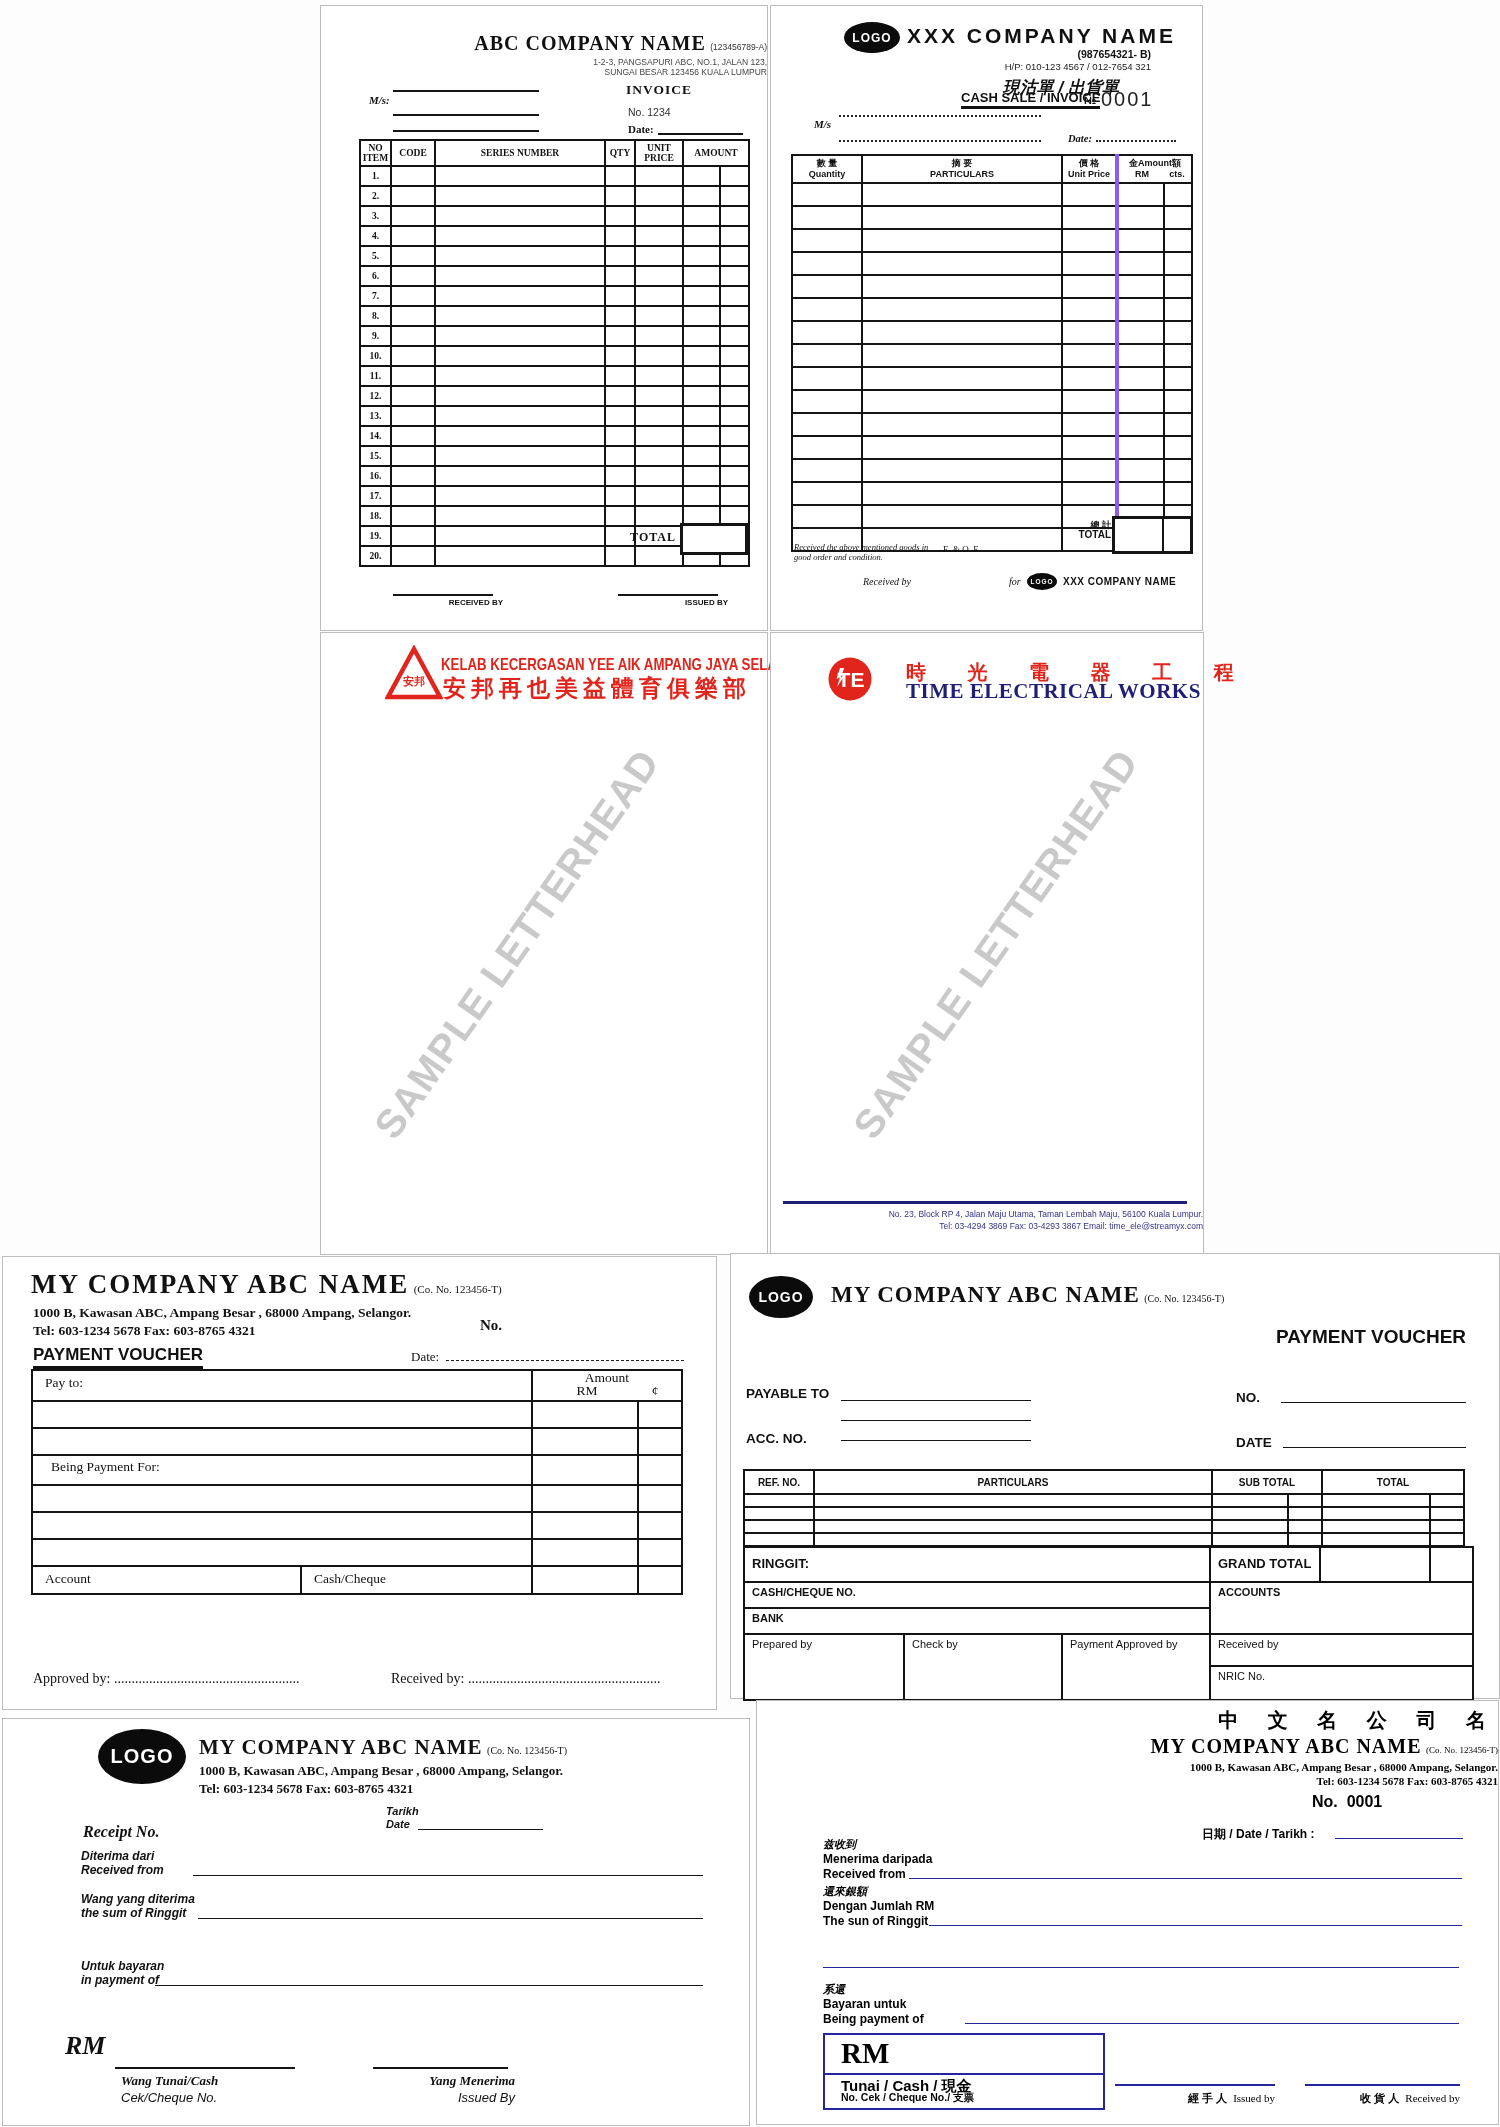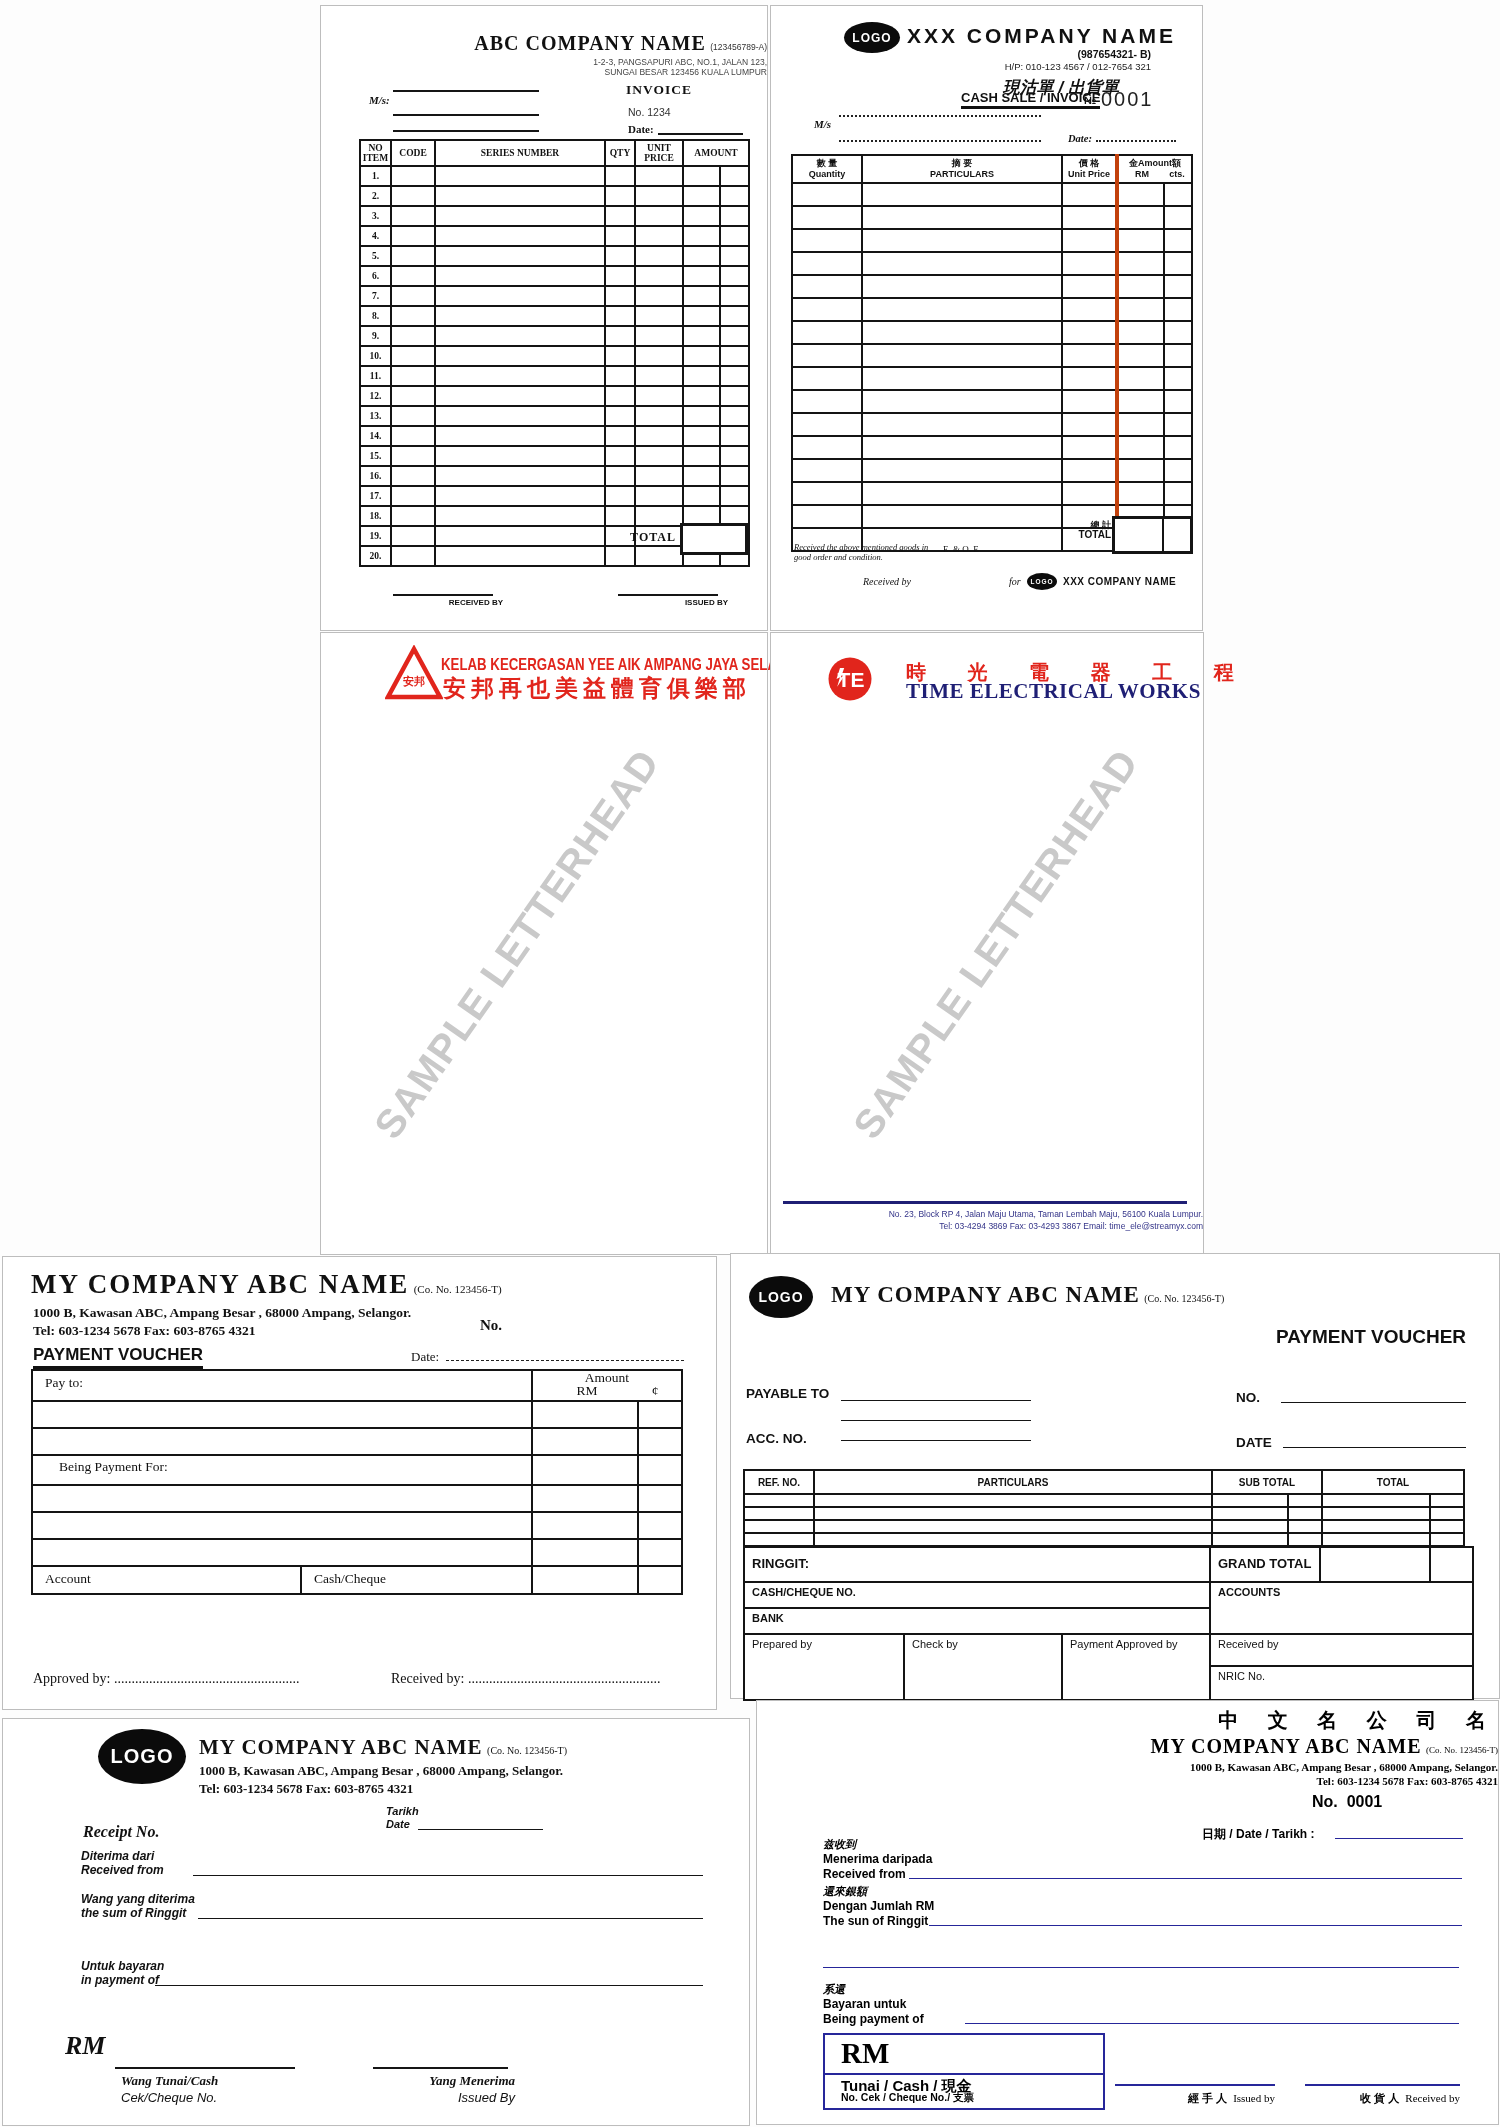--- a/index.html
+++ b/index.html
@@ -25,21 +25,21 @@
   .t1 td,.t1 th{border:2px solid #141414;padding:0;font-family:"Liberation Serif",serif;
       font-size:9.5px;font-weight:700;text-align:center;overflow:hidden}
   .t1 tbody td{height:18px}
   .t1 thead th{height:24px;line-height:10px}
   
   .t2{width:400px}
   .t2 td,.t2 th{border:2px solid #141414;padding:0;font-size:9px;font-weight:700;
       text-align:center;overflow:hidden}
   .t2 tbody td{height:21px}
   .t2 thead th{height:26px;line-height:11px}
-  .t2 .thl{border-left:4px solid #c2410c}
+  .t2 .thl{border-left:4px solid #8b5cf6}
   
   .t3{width:650px}
   .t3 td{border:2px solid #141414;padding:0;font-family:"Liberation Serif",serif;
       font-size:13.5px;text-align:left;vertical-align:top;overflow:hidden}
   .t3 tbody td{height:25px}
   
   .t4{width:720px}
   .t4 td,.t4 th{border:2px solid #141414;padding:0;font-size:10px;font-weight:700;
       text-align:center;overflow:hidden}
   .t4 thead th{height:22px}
@@ -501,21 +501,21 @@
             <td></td>
             <td></td>
             <td></td>
           </tr>
         <tr>
             <td></td>
             <td></td>
             <td></td>
           </tr>
         <tr>
-            <td style="padding:3px 0 0 26px"><span>Being Payment For:</span></td>
+            <td style="padding:3px 0 0 18px"><span>Being Payment For:</span></td>
             <td></td>
             <td></td>
           </tr>
         <tr>
             <td></td>
             <td></td>
             <td></td>
           </tr>
         <tr>
             <td></td>

